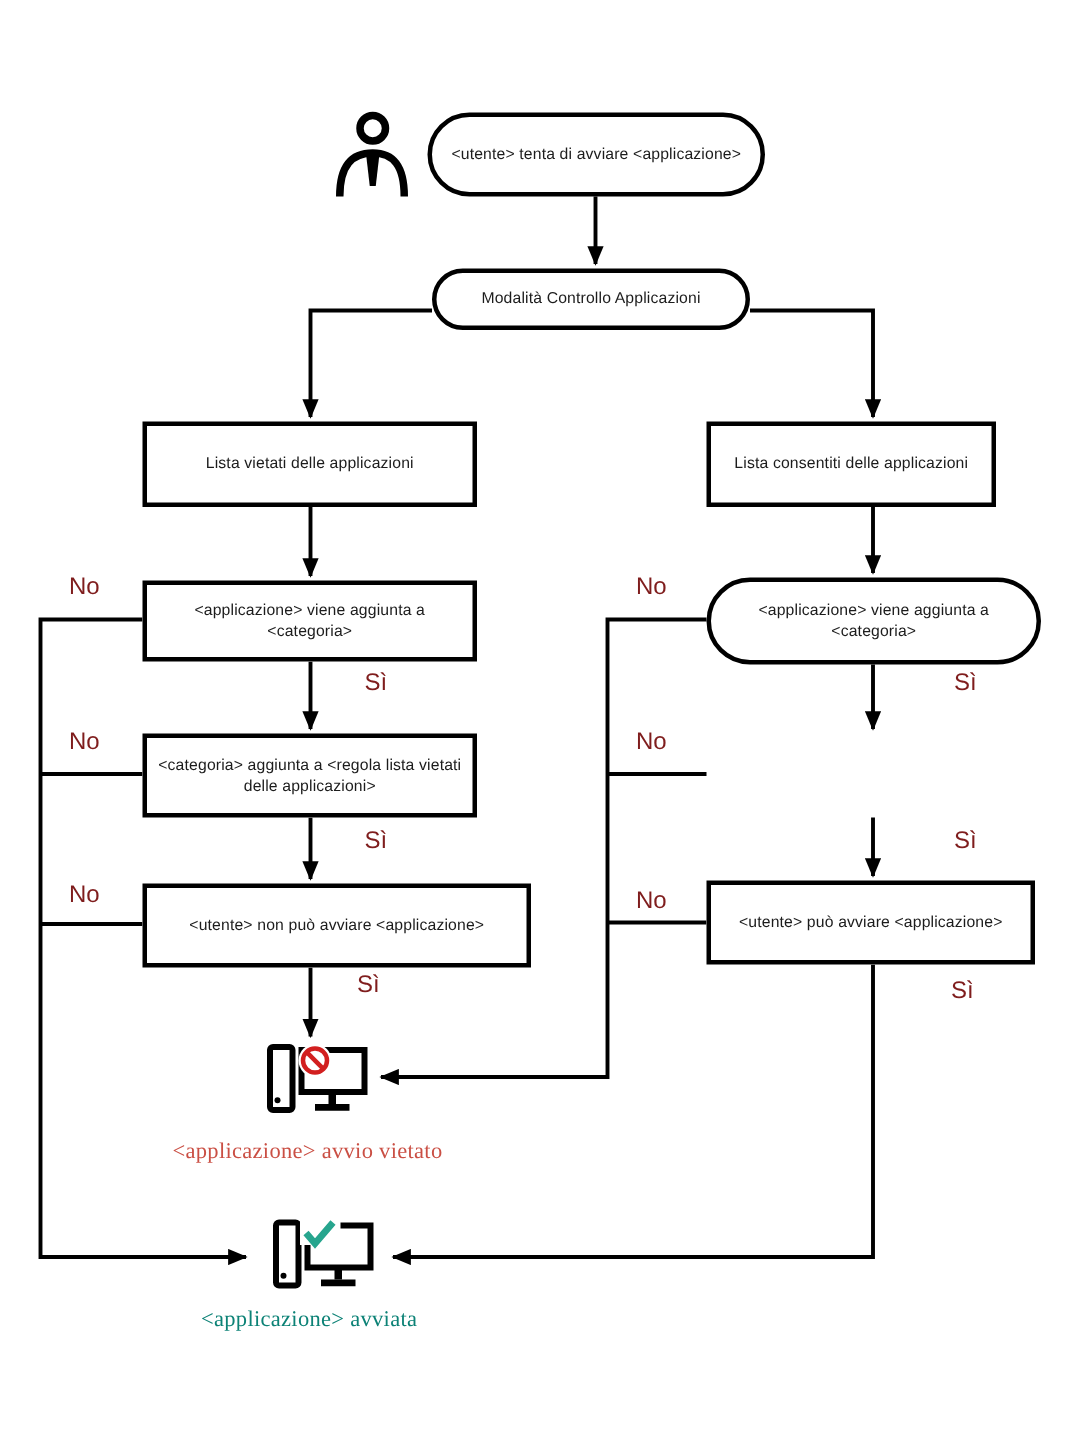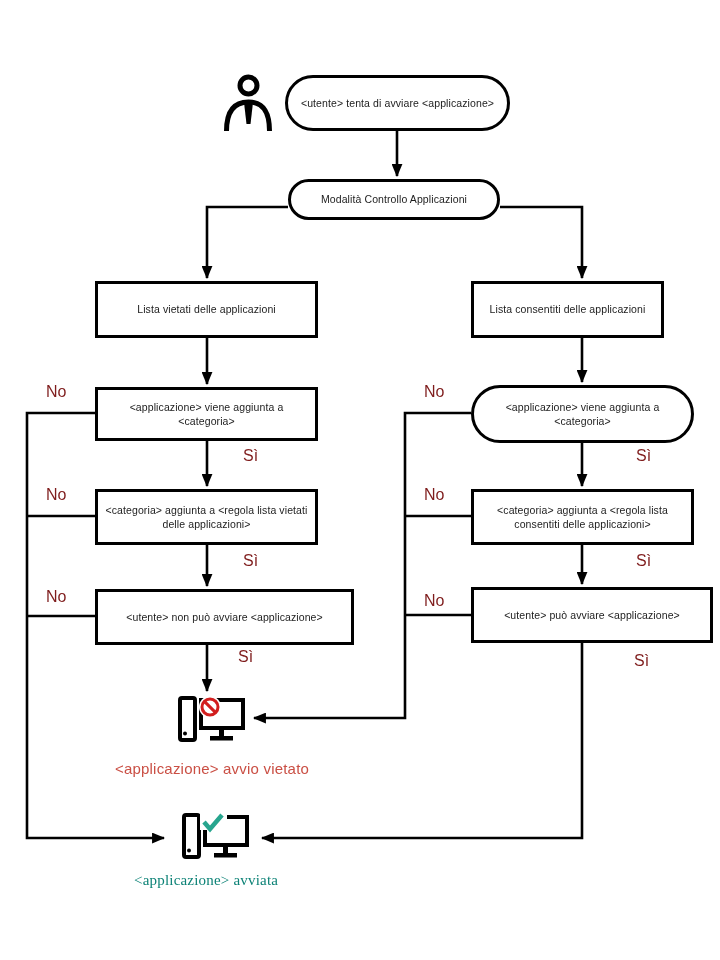--- a/index.html
+++ b/index.html
@@ -10,21 +10,21 @@
     position: absolute; z-index: 2; box-sizing: border-box;
     border: 3px solid #000; background: #fff;
     display: flex; align-items: center; justify-content: center;
     text-align: center; font-size: 10.5px; line-height: 1.35;
     padding: 2px 6px; letter-spacing: 0.1px;
   }
   .stadium { border-radius: 29px; }
   .edge-label { position: absolute; z-index: 2; font-size: 16px; color: #7f1d1d; }
   .icon { position: absolute; z-index: 3; }
   .caption { position: absolute; z-index: 3; font-size: 15px; letter-spacing: 0.2px; }
-  .caption.blocked { color: var(--blocked, #ca4f44); }
+  .caption.blocked { color: var(--blocked, #ca4f44); font-family: Liberation Serif, serif; }
   .caption.started { color: var(--started, #0c8276); }
 </style>
 </head>
 <body>
 
 <div class="canvas">
 
   <svg class="wires" width="720" height="960" viewBox="0 0 720 960">
     <defs>
       <marker id="ah" viewBox="0 0 12 10" refX="11" refY="5" markerWidth="13" markerHeight="11" orient="auto" markerUnits="userSpaceOnUse">
@@ -65,25 +65,24 @@
   <div class="node" style="left:95px; top:281px; width:223px; height:57px;">Lista vietati delle applicazioni</div>
 
   <div class="node" style="left:471px; top:281px; width:193px; height:57px;">Lista consentiti delle applicazioni</div>
 
   <div class="node" style="left:95px; top:387px; width:223px; height:54px;">&lt;applicazione&gt; viene aggiunta a &lt;categoria&gt;</div>
 
   <div class="node stadium" style="left:471px; top:385px; width:223px; height:58px;">&lt;applicazione&gt; viene aggiunta a &lt;categoria&gt;</div>
 
   <div class="node" style="left:95px; top:489px; width:223px; height:56px;">&lt;categoria&gt; aggiunta a &lt;regola lista vietati delle applicazioni&gt;</div>
 
-  <div class="node" style="left:471px; top:489px; width:223px; height:56px;">&lt;categoria&gt; aggiunta a &lt;regola lista consentiti delle applicazioni&gt;</div>
 
   <div class="node" style="left:95px; top:589px; width:259px; height:56px;">&lt;utente&gt; non può avviare &lt;applicazione&gt;</div>
 
-  <div class="node" style="left:471px; top:587px; width:242px; height:56px;">&lt;utente&gt; può avviare &lt;applicazione&gt;</div>
+  <div class="node" style="left:471px; top:587px; width:219px; height:56px;">&lt;utente&gt; può avviare &lt;applicazione&gt;</div>
 
   <div class="edge-label" style="left:46px;  top:383px;">No</div>
   <div class="edge-label" style="left:46px;  top:486px;">No</div>
   <div class="edge-label" style="left:46px;  top:588px;">No</div>
   <div class="edge-label" style="left:243px; top:447px;">Sì</div>
   <div class="edge-label" style="left:243px; top:552px;">Sì</div>
   <div class="edge-label" style="left:238px; top:648px;">Sì</div>
   <div class="edge-label" style="left:424px; top:383px;">No</div>
   <div class="edge-label" style="left:424px; top:486px;">No</div>
   <div class="edge-label" style="left:424px; top:592px;">No</div>

